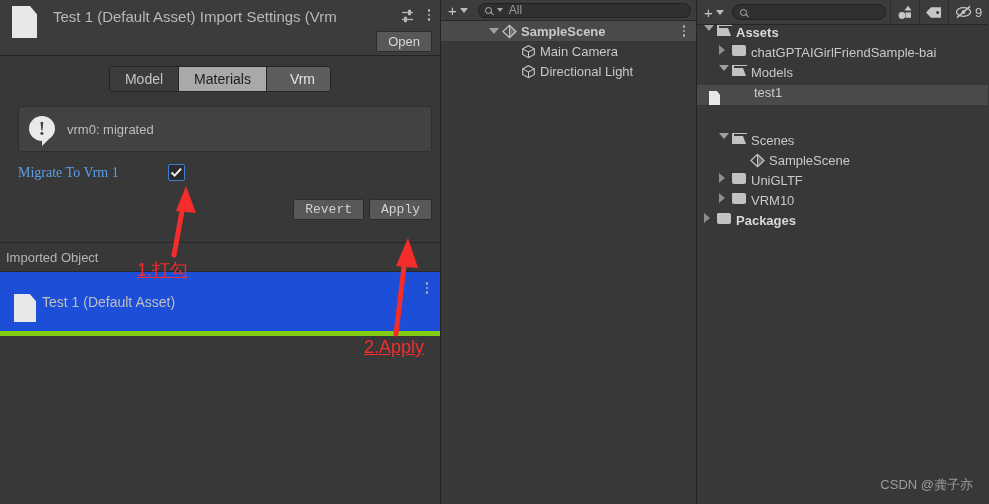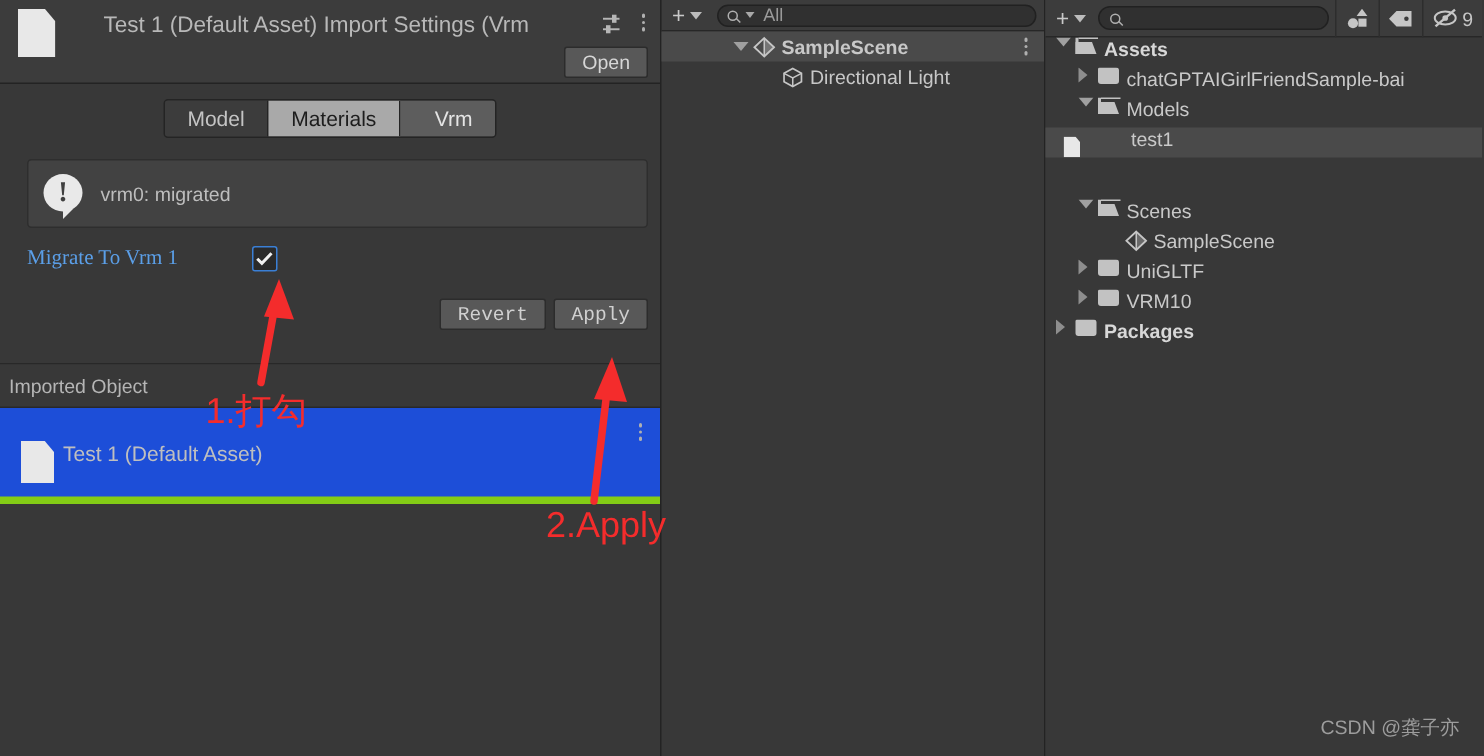--- a/index.html
+++ b/index.html
@@ -24,21 +24,21 @@
     border-bottom: 1px solid #232323;
   }
   .file-icon {
     position: absolute; left: 12px; top: 6px;
     width: 25px; height: 32px;
     background: #e8e8e8;
     clip-path: polygon(0 0, 72% 0, 100% 26%, 100% 100%, 0 100%);
   }
   .file-icon.small { width: 14px; height: 18px; }
   .insp-title {
-    position: absolute; left: 69px; top: 8px;
+    position: absolute; left: 53px; top: 8px;
     font-size: 15px; color: #b8b8b8;
     white-space: nowrap; overflow: hidden;
     width: 355px;
   }
   .preset-icon {
     position: absolute; right: 24px; top: 8px;
     width: 16px; height: 16px;
   }
   .kebab {
     width: 14px; height: 16px;
@@ -247,22 +247,23 @@
     height: 11px; border-radius: 0;
   }
   .folder.open::after {
     content: ''; position: absolute; top: -1px; left: 0px;
     width: 13px; height: 2px; background: #c2c2c2;
   }
 
   
   .anno {
     position: absolute; color: #f42c2c;
-    font-size: 24px; font-family: "Liberation Sans", sans-serif;
+    font-size: 18px; font-family: "Liberation Sans", sans-serif;
     white-space: nowrap;
+    text-decoration: underline;
   }
   .arrow-svg { position: absolute; pointer-events: none; }
   .watermark {
     position: absolute; right: 16px; bottom: 10px;
     font-size: 13px; color: #9d9d9d;
   }
 </style>
 </head>
 <body>
 
@@ -360,20 +361,28 @@
         <polygon points="8,1.5 15,8 8,14.5" fill="#c6c6c6" opacity="0.35"></polygon>
       </svg>
       <span class="name bold">SampleScene</span>
       <div class="kebab h-kebab">
           <i></i>
           <i></i>
           <i></i>
         </div>
     </div>
 
+    <div class="h-row" style="padding-left:80px;">
+      <svg class="cube-ico" viewBox="0 0 16 16">
+        <polygon points="8,1.8 14.2,5.2 14.2,11.2 8,14.6 1.8,11.2 1.8,5.2" fill="none" stroke="#c6c6c6" stroke-width="1.2"></polygon>
+        <polyline points="1.8,5.2 8,8.5 14.2,5.2" fill="none" stroke="#c6c6c6" stroke-width="1.1"></polyline>
+        <line x1="8" y1="8.5" x2="8" y2="14.6" stroke="#c6c6c6" stroke-width="1.1"></line>
+      </svg>
+      <span class="name">Main Camera</span>
+    </div>
 
     <div class="h-row" style="padding-left:80px;">
       <svg class="cube-ico" viewBox="0 0 16 16">
         <polygon points="8,1.8 14.2,5.2 14.2,11.2 8,14.6 1.8,11.2 1.8,5.2" fill="none" stroke="#c6c6c6" stroke-width="1.2"></polygon>
         <polyline points="1.8,5.2 8,8.5 14.2,5.2" fill="none" stroke="#c6c6c6" stroke-width="1.1"></polyline>
         <line x1="8" y1="8.5" x2="8" y2="14.6" stroke="#c6c6c6" stroke-width="1.1"></line>
       </svg>
       <span class="name">Directional Light</span>
     </div>
   </div>

